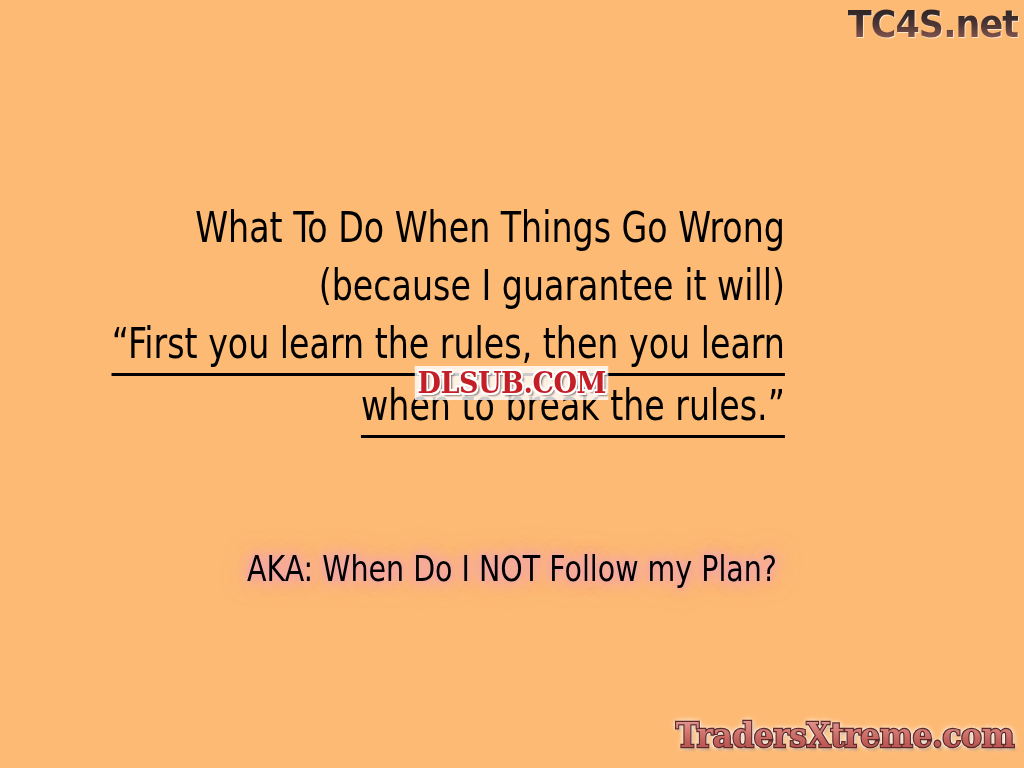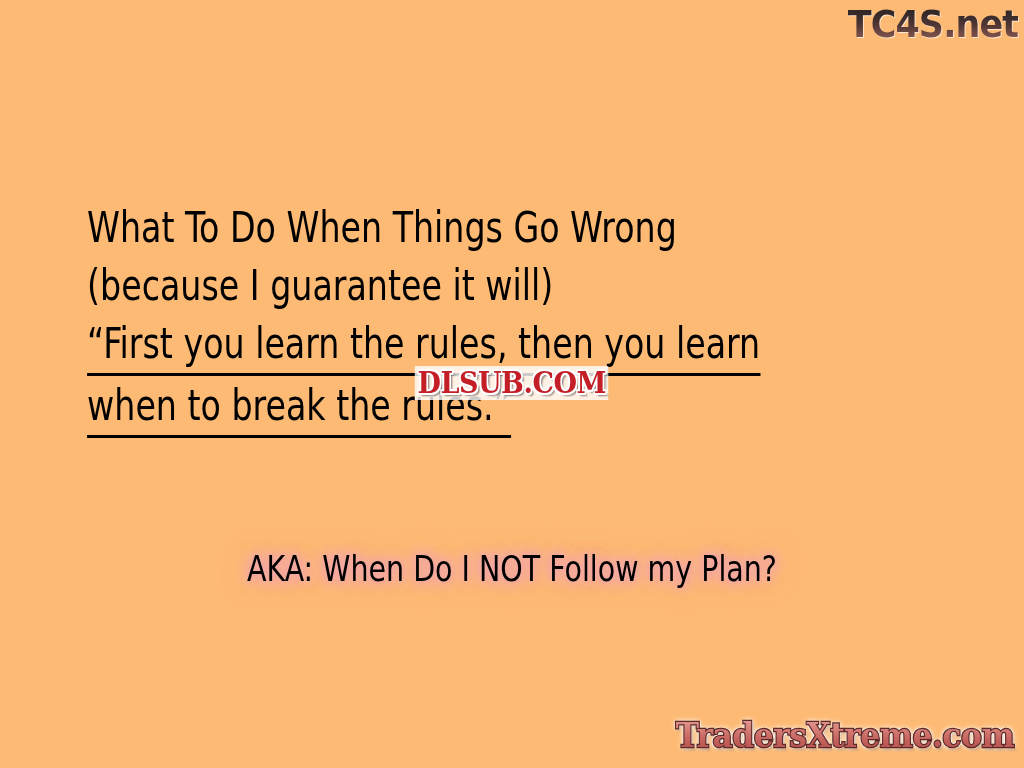--- a/index.html
+++ b/index.html
@@ -45,24 +45,23 @@
     white-space: nowrap;
     filter: drop-shadow(1px 1px 0 rgba(255,255,255,0.65));
   }
 
   
   .title-block {
     position: absolute;
     left: 0;
     top: 198px;
     width: 844px;
-    text-align: left;
+    text-align: right;
     font-family: "DejaVu Sans Condensed", "Liberation Sans Narrow", "Liberation Sans", sans-serif;
     color: #000000;
-    margin-left: 28px;
   }
   .title-line {
     font-size: 43px;
     line-height: 58px;
     white-space: nowrap;
     transform: scaleX(0.86);
     letter-spacing: 0px;
     font-weight: 400;
   }
   .title-line .ul {

